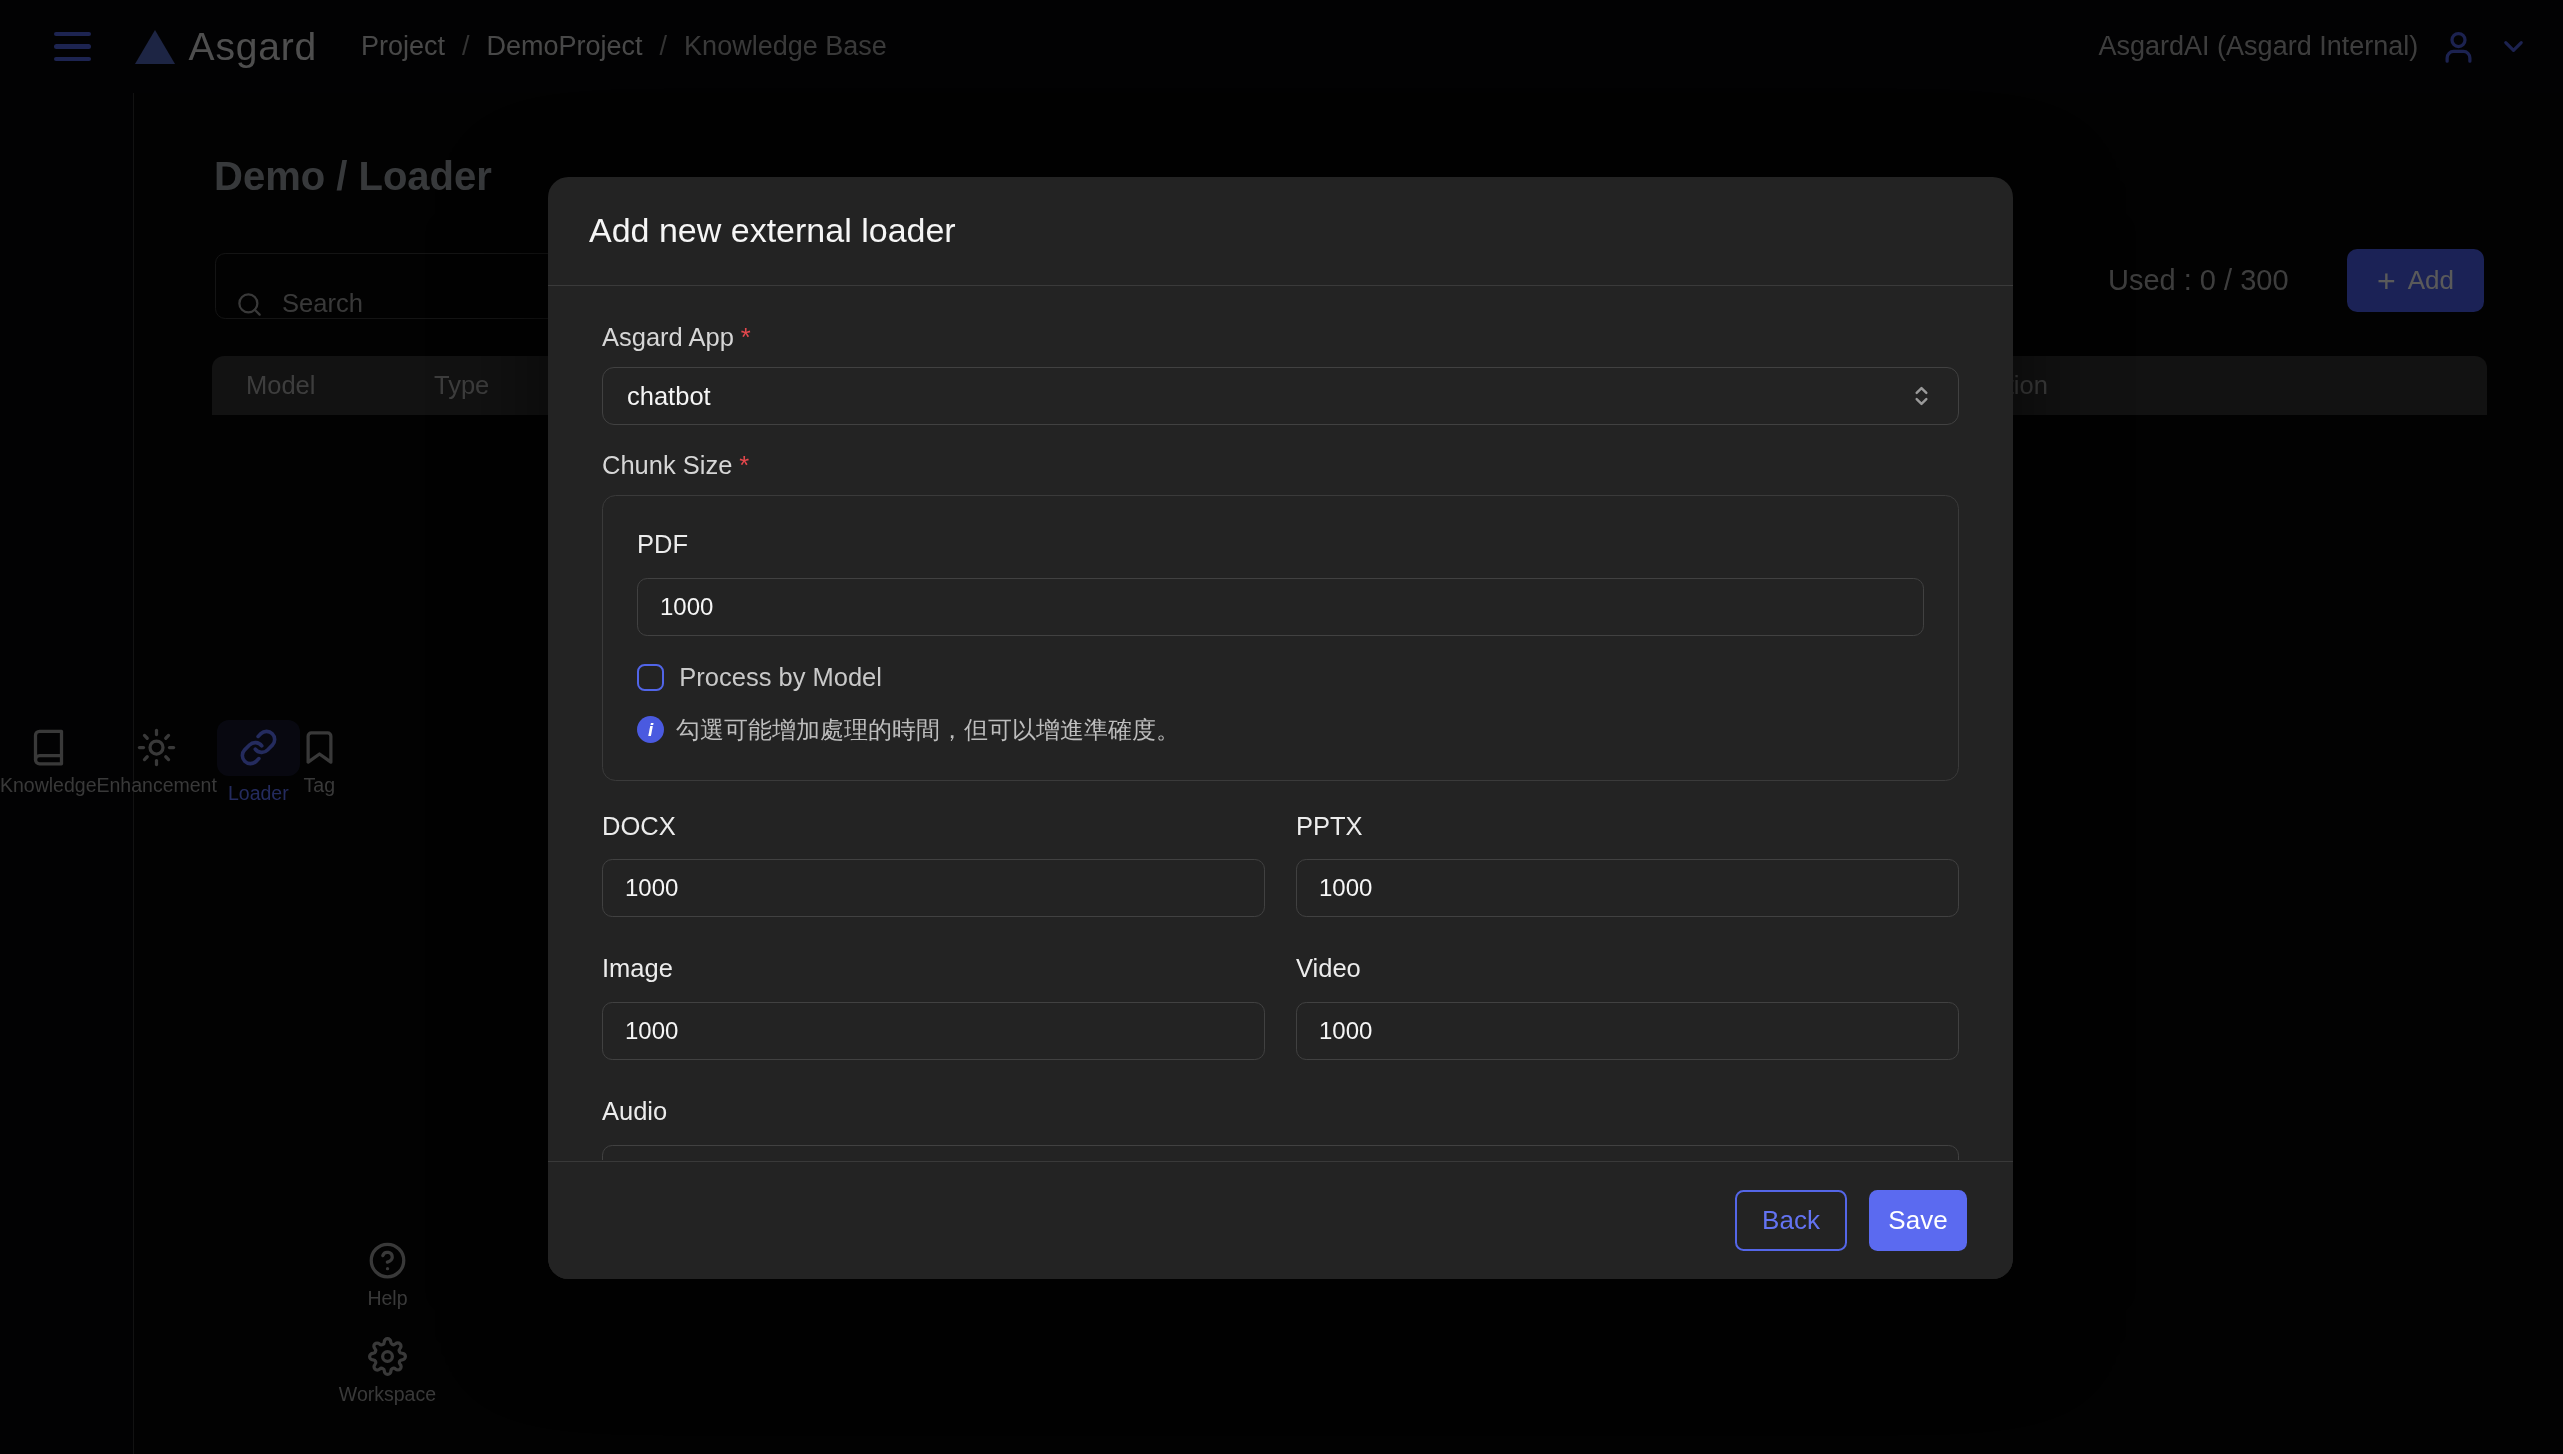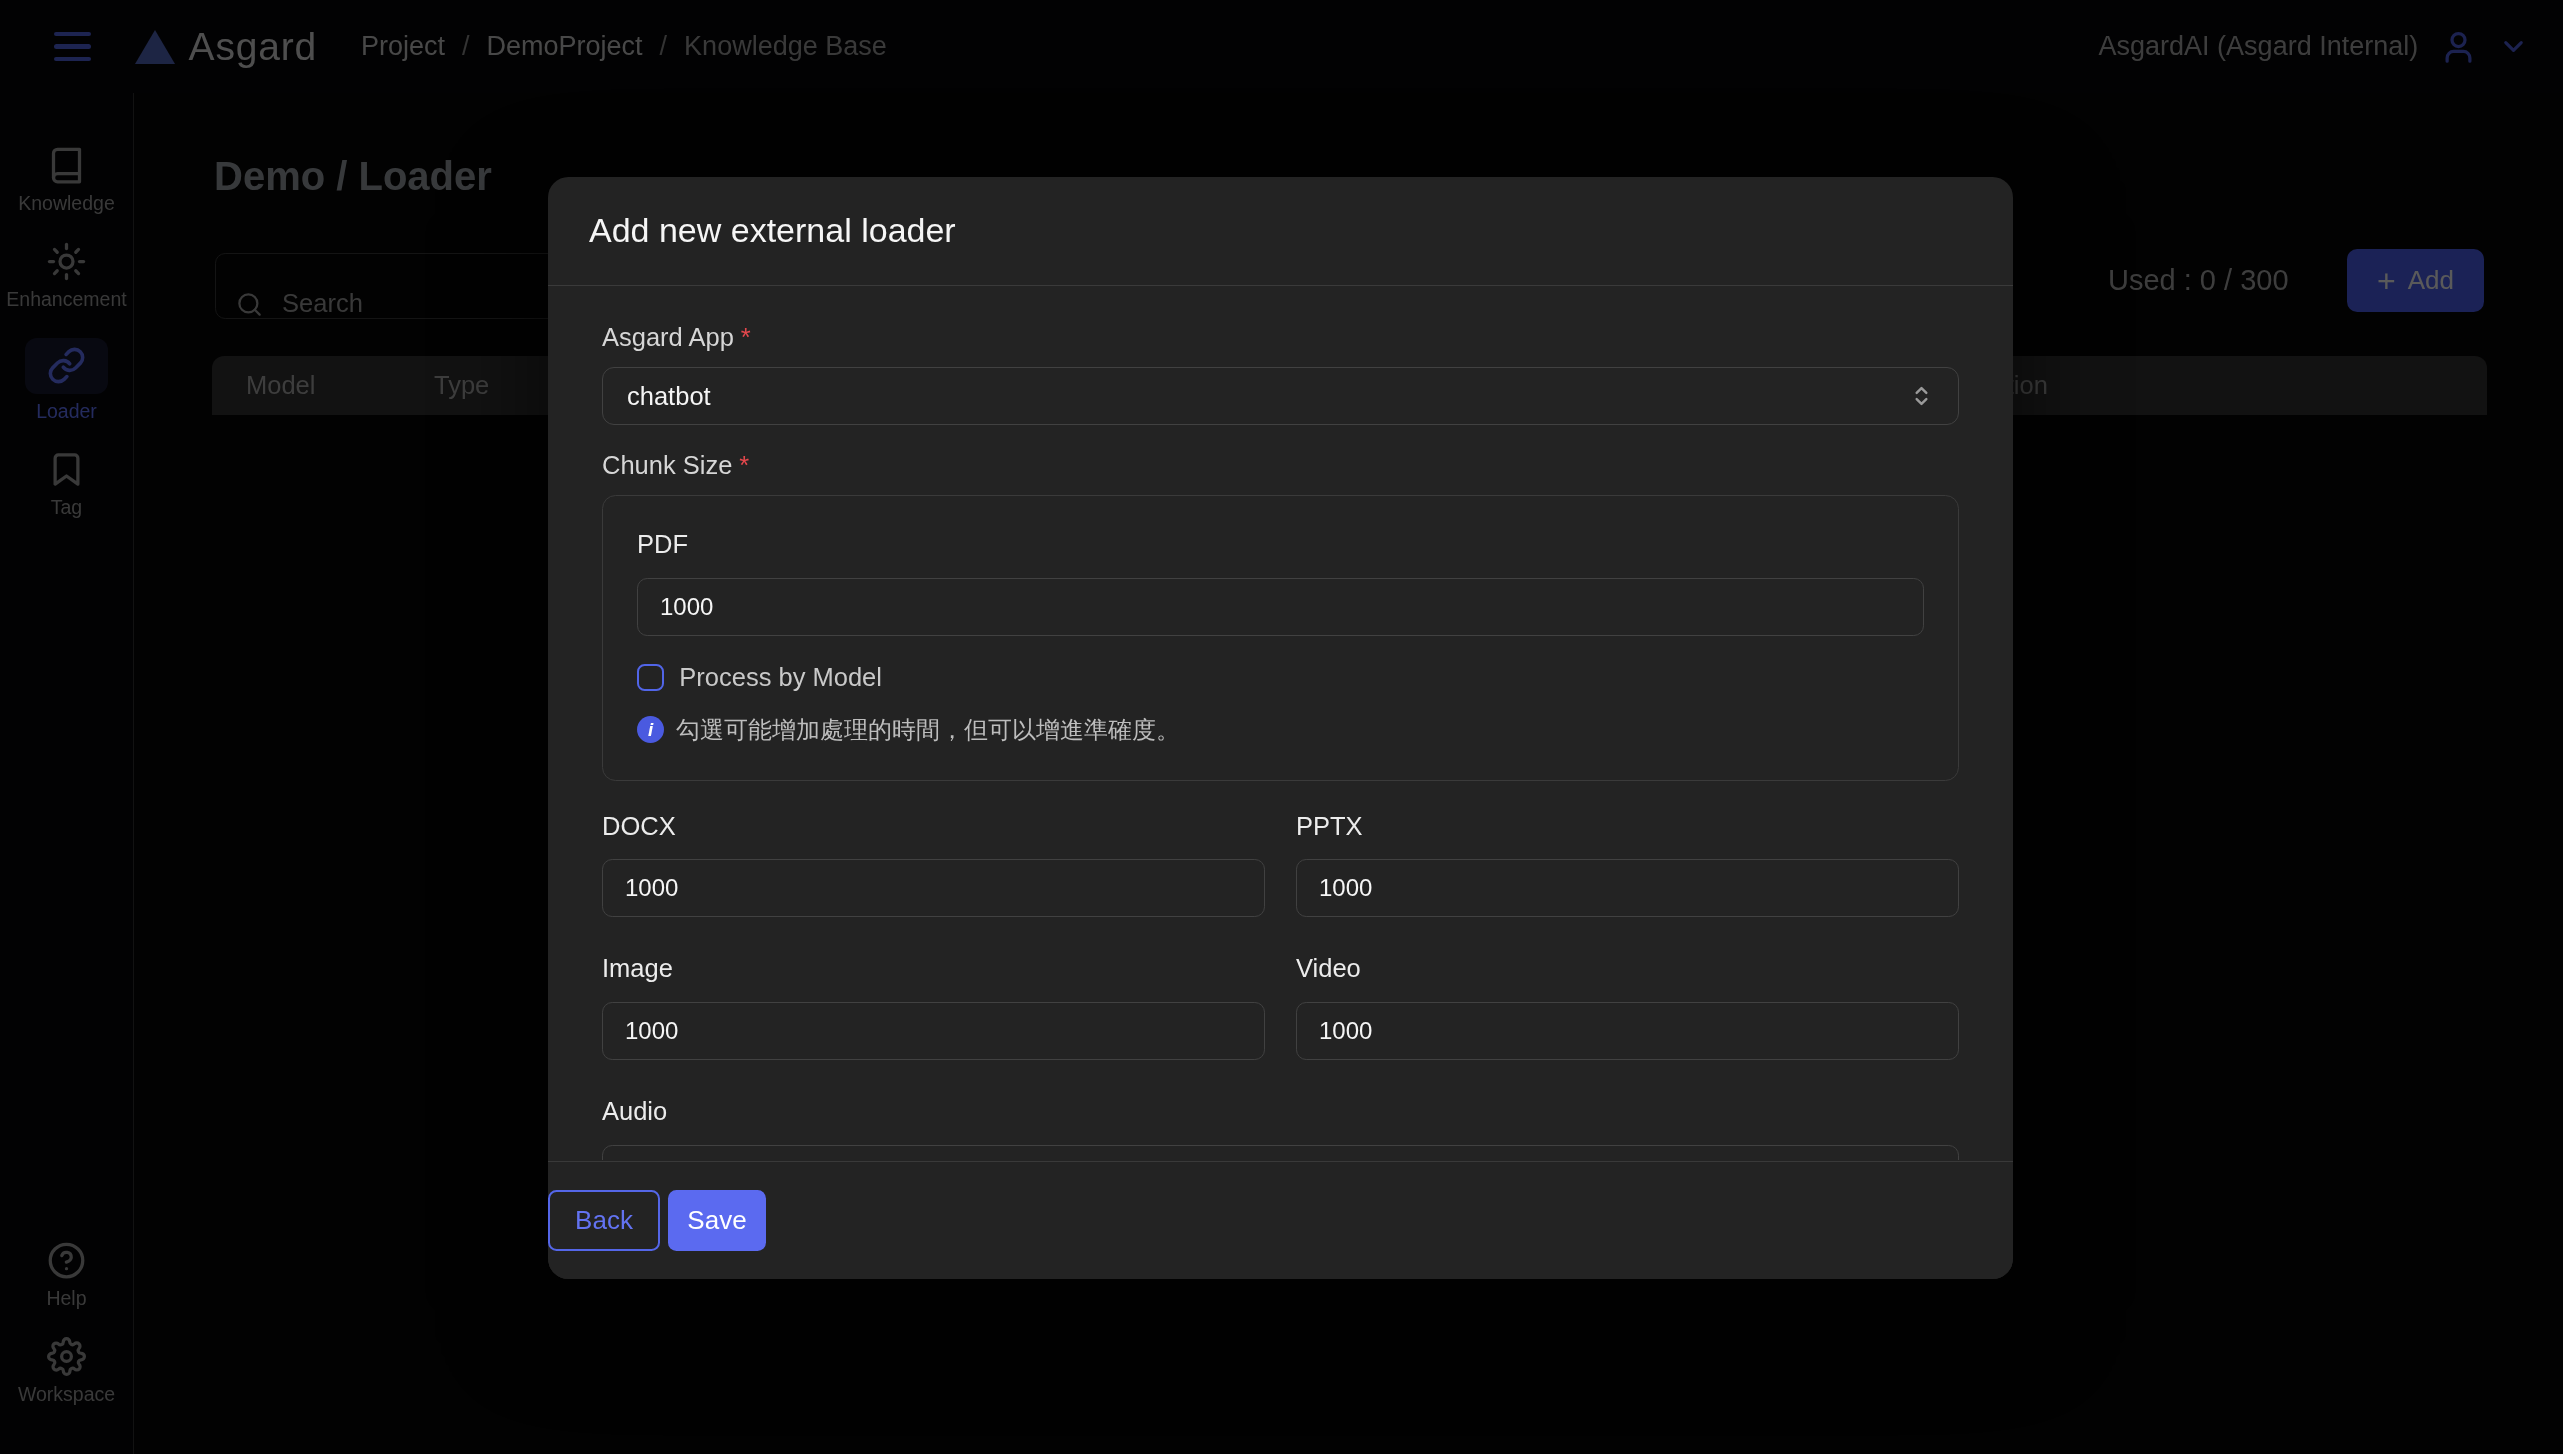--- a/index.html
+++ b/index.html
@@ -19,21 +19,21 @@
   .breadcrumb { display:flex; align-items:center; gap:17px; margin-left:44px; font-size:27px; color:#b4b4b4; }
   .breadcrumb .sep { color:#7f7f7f; }
   .breadcrumb .crumb-current { color:#8f8f8f; }
   .nav-spacer { flex:1; }
   .user-area { display:flex; align-items:center; gap:20.4px; }
   .user-label { font-size:27px; color:#9a9a9a; }
   .icon { display:inline-flex; align-items:center; justify-content:center; }
   .user-area svg { color:#4656c8; }
 
   .sidebar { position:absolute; top:93px; left:0; width:134px; height:1361px; background:#060608;
-             border-right:1.7px solid #2e2e2e; display:flex; flex-direction:column; align-items:center;
+             border-right:1.7px solid #2e2e2e; display:flex; align-items:center;
              padding:53px 0 48px; }
   .side-item { width:100%; display:flex; flex-direction:column; align-items:center; margin-bottom:27px; cursor:pointer; }
   .side-item svg { color:#8f8f8f; }
   .side-item .side-label { margin-top:6.8px; font-size:19.5px; color:#8f8f8f; text-align:center; }
   .side-item.active .icon-wrap { background:rgba(99,115,235,0.16); border-radius:12px; padding:8.5px 22px; }
   .side-item.active svg { color:#5b6ceb; }
   .side-item.active .side-label { color:#5b6ceb; }
   .side-bottom { margin-top:auto; width:100%; display:flex; flex-direction:column; align-items:center; }
 
   .main { position:absolute; top:93px; left:134px; right:0; bottom:0; }
@@ -78,21 +78,21 @@
   .checkbox-row { display:flex; align-items:center; margin-top:27px; }
   .checkbox { width:27px; height:27px; border:2.5px solid #5165e8; border-radius:7.6px; background:transparent; cursor:pointer; }
   .checkbox-label { margin-left:15.3px; font-size:25.5px; color:#c9c9c9; }
   .info-row { display:flex; align-items:center; margin-top:22px; }
   .info-icon { width:27px; height:27px; border-radius:50%; background:#4a5ae0; color:#fff; font-size:18.7px;
                font-weight:700; display:flex; align-items:center; justify-content:center; font-style:italic; }
   .info-text { margin-left:12px; font-size:24px; color:#bdbdbd; }
   .chunk-grid { margin-top:31px; display:grid; grid-template-columns:1fr 1fr; column-gap:31px; row-gap:37px; }
   .chunk-cell.full { grid-column:1 / 3; }
   .modal-footer { position:absolute; bottom:0; left:0; right:0; height:118px; border-top:1.7px solid #393939;
-                  display:flex; align-items:center; justify-content:flex-start; gap:8px; padding-right:82px;
+                  display:flex; align-items:center; justify-content:flex-end; gap:22px; padding-right:46px;
                   background:#232323; }
   .btn-back { width:112px; height:61px; border:2.5px solid #5466e8; border-radius:8.5px; background:transparent;
               color:#6373f2; font-size:26px; font-family:inherit; cursor:pointer; }
   .btn-save { width:98px; height:61px; border:none; border-radius:8.5px; background:#5b6af0; color:#fff;
               font-size:26px; font-family:inherit; cursor:pointer; }
 </style>
 </head>
 <body>
 
 <div id="app">

